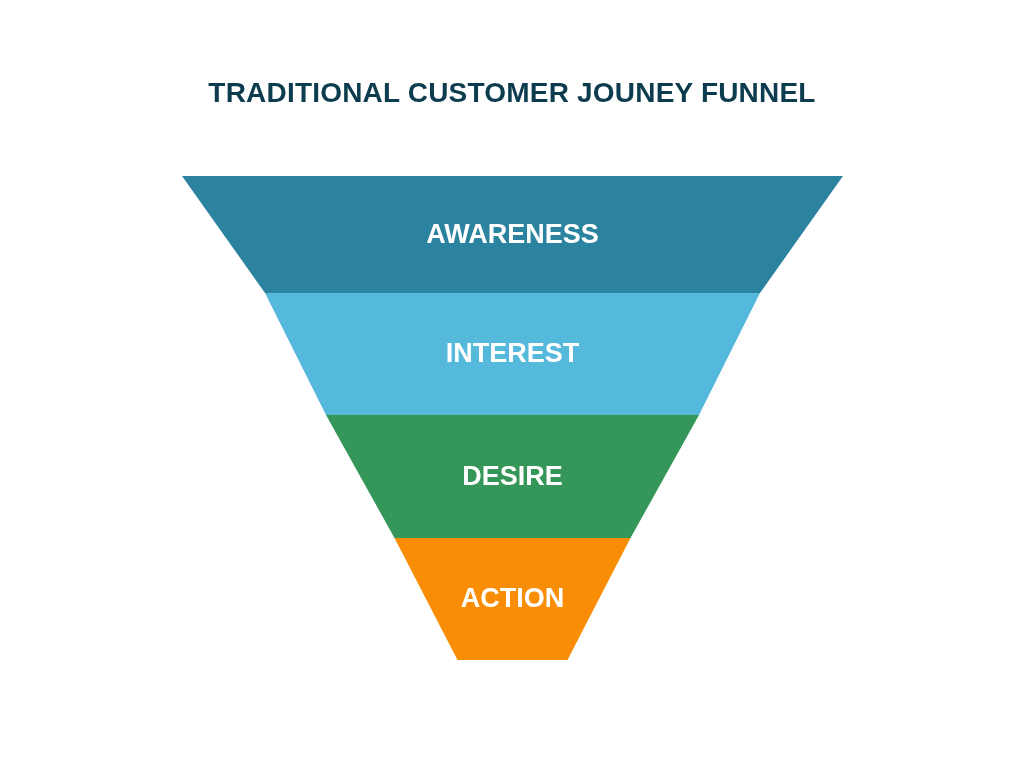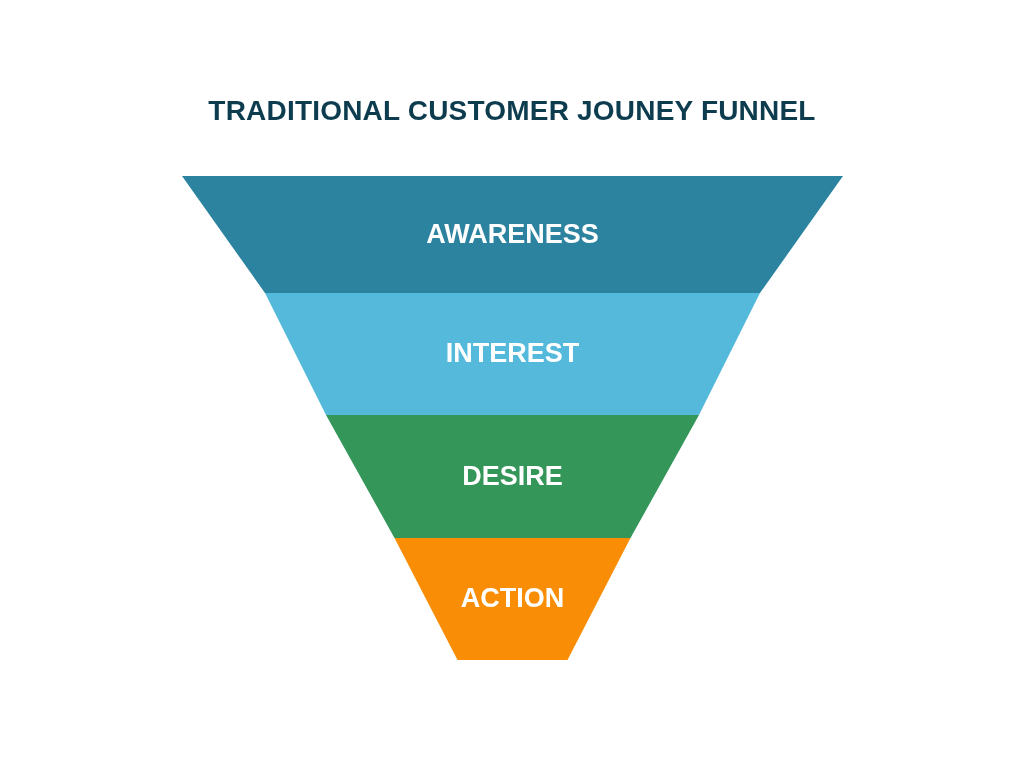--- a/index.html
+++ b/index.html
@@ -18,21 +18,21 @@
     position: absolute;
     left: 0;
     top: 0;
     width: 1024px;
     height: 761px;
     background: #ffffff;
   }
   #chart-title {
     position: absolute;
     left: 0;
-    top: 95px;
+    top: 77px;
     width: 1024px;
     text-align: center;
     font-size: 28px;
     font-weight: bold;
     letter-spacing: 0.2px;
     color: #0d3c4f;
     white-space: nowrap;
     -webkit-font-smoothing: antialiased;
   }
   #funnel-svg {

